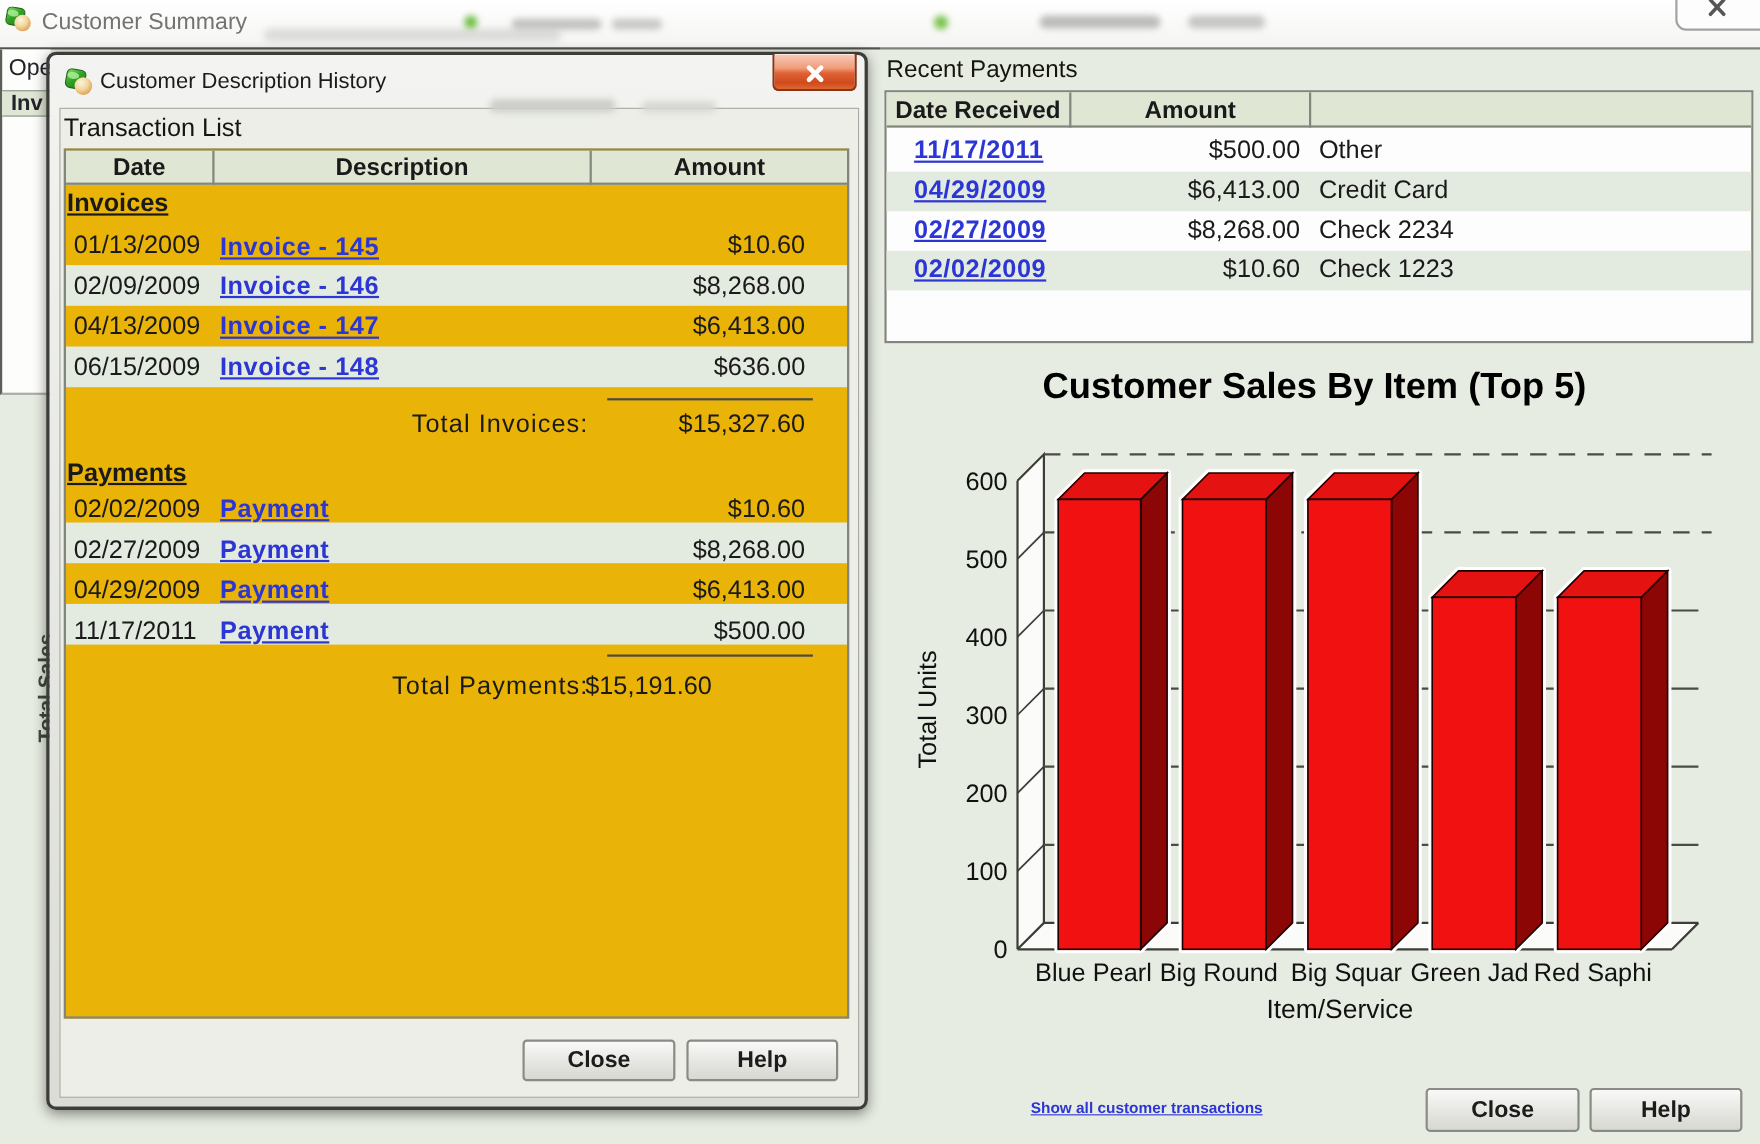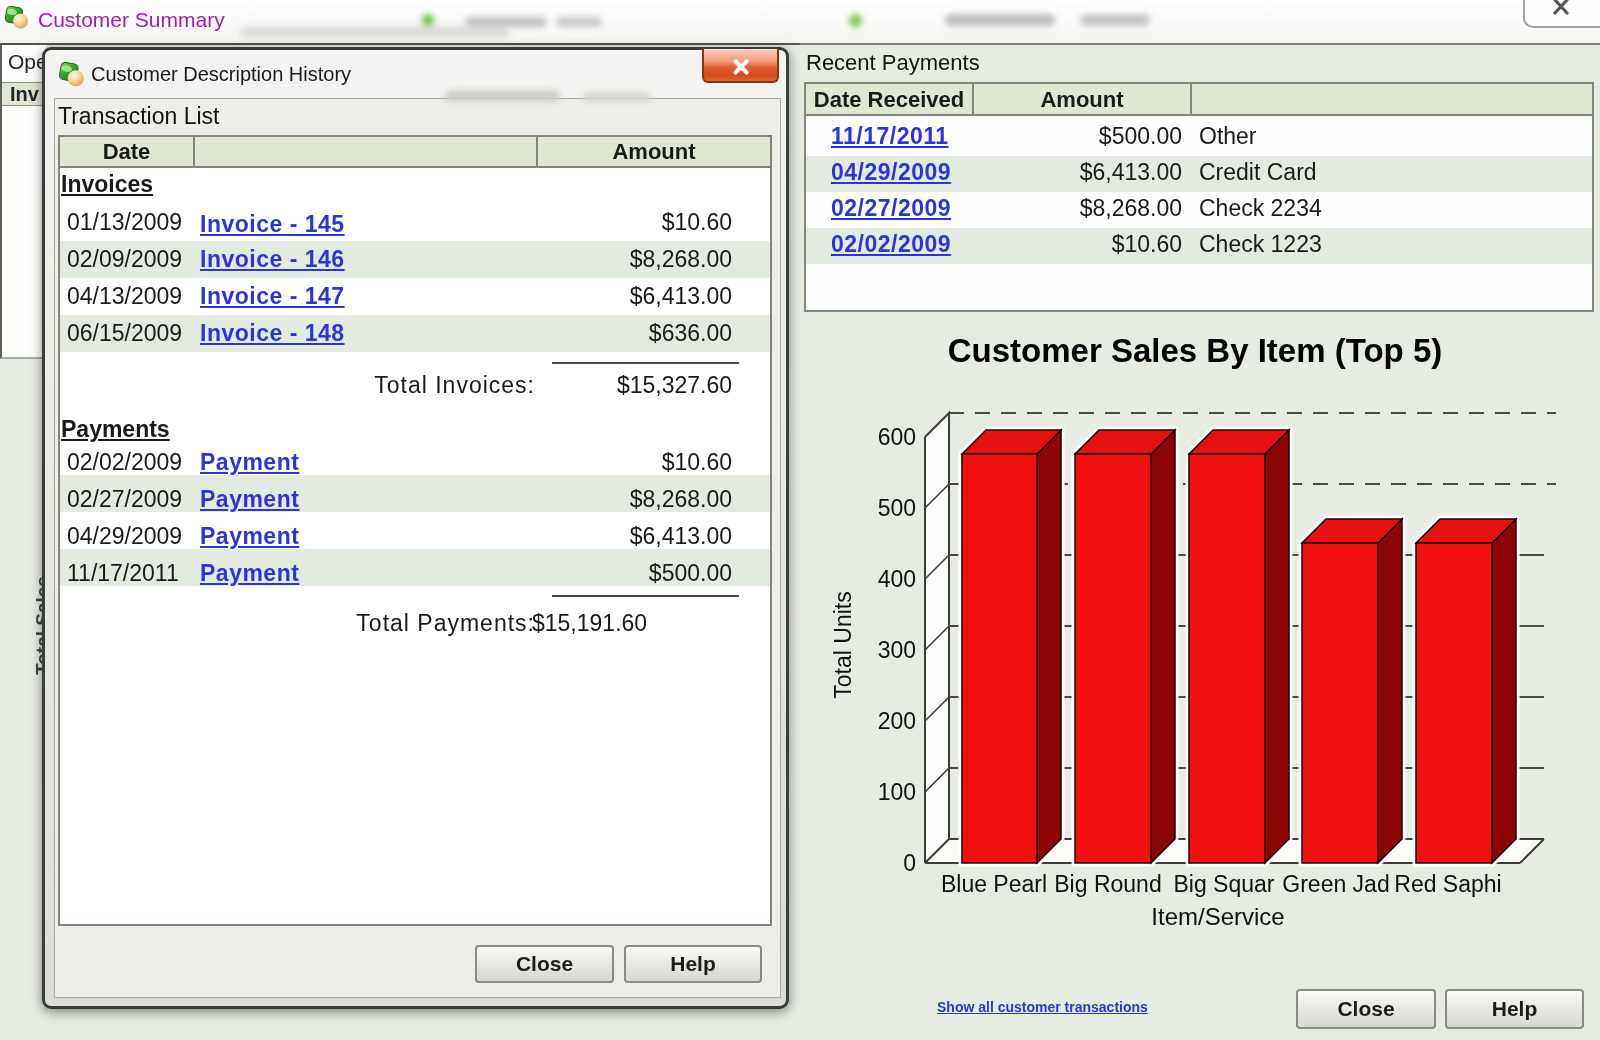--- a/index.html
+++ b/index.html
@@ -36,21 +36,21 @@
           <stop offset="0%" stop-color="#8ed973"></stop>
           <stop offset="45%" stop-color="#34a226"></stop>
           <stop offset="100%" stop-color="#1d7a15"></stop>
         </linearGradient>
     </defs>
     <rect x="3" y="1" width="16" height="16" rx="4" transform="rotate(10 11 9)" fill="url(#ga)" stroke="#25691d" stroke-width="1"></rect>
     <ellipse cx="9" cy="6" rx="5" ry="3" transform="rotate(10 9 6)" fill="#aef29a" opacity="0.8"></ellipse>
     <circle cx="17.5" cy="15" r="7.5" fill="url(#ba)"></circle>
   </svg>
 </div>
-<div class="abs" style="left:38px;top:8px;font-size:21px;color:#a21caf;">Customer Summary</div>
+<div class="abs" style="left:38px;top:8px;font-size:21px;color:#737373;">Customer Summary</div>
 
 <div class="abs" style="left:1523px;top:-14px;width:90px;height:42px;background:#fdfdfd;border:2px solid #a3a3a1;border-radius:0 0 0 10px;"></div>
 <svg class="abs" style="left:1549px;top:-2px;" width="24" height="20" viewBox="0 0 24 20">
   <path d="M6 2 L18 15 M18 2 L6 15" stroke="#565656" stroke-width="3.2" stroke-linecap="round"></path>
 </svg>
 
 <div class="abs" style="left:0;top:43px;width:800px;height:2px;background:#52524e;"></div>
 <div class="abs" style="left:800px;top:43px;width:800px;height:2px;background:#7e8177;"></div>
 
 <div class="abs" style="left:0;top:45px;width:46px;height:314px;background:#fdfdfc;border-left:2px solid #5c5e57;border-bottom:2px solid #a9aca1;"></div>
@@ -195,25 +195,26 @@
   <div class="abs" style="left:46px;top:13px;font-size:20px;color:#1b1b1b;">Customer Description History</div>
 
   <div class="abs" style="left:657px;top:-1px;width:77px;height:34px;background:linear-gradient(#f7cdbc 0%,#f09d7a 40%,#e06134 55%,#d04a1d 82%,#dd6831 100%);border:2px solid #8d3416;border-top:none;border-radius:0 0 6px 6px;box-shadow:inset 0 1px 0 rgba(255,255,255,0.55);"></div>
   <svg class="abs" style="left:684px;top:5px;" width="24" height="24" viewBox="0 0 24 24">
     <path d="M6.5 6.5 L17.5 17.5 M17.5 6.5 L6.5 17.5" stroke="#fff" stroke-width="4.2" stroke-linecap="round"></path>
   </svg>
 
   <div class="abs" style="left:9px;top:48px;width:727px;height:900px;background:#eceee7;border:1px solid #a8aba1;">
     <div class="abs" style="left:3px;top:4px;font-size:23px;color:#15150f;">Transaction List</div>
 
-    <div class="abs" style="left:3px;top:36px;width:714px;height:791px;background:#ffffff;border:2px solid #82867c;">
+    <div class="abs" style="left:3px;top:36px;width:714px;height:791px;background:#eab308;border:2px solid #82867c;">
       <div class="abs" style="left:0;top:0;width:710px;height:31px;background:#dfe6d3;border-bottom:2px solid #82867c;"></div>
       <div class="abs" style="left:133px;top:0;width:2px;height:31px;background:#82867c;"></div>
       <div class="abs" style="left:476px;top:0;width:2px;height:31px;background:#82867c;"></div>
       <div class="abs hdr" style="left:0;top:0;width:133px;height:31px;line-height:30px;">Date</div>
+      <div class="abs hdr" style="left:135px;top:0;width:341px;height:31px;line-height:30px;">Description</div>
       <div class="abs hdr" style="left:478px;top:0;width:232px;height:31px;line-height:30px;">Amount</div>
 
       <div class="abs" style="left:0;top:104px;width:710px;height:37px;background:#e3eae0;"></div>
       <div class="abs" style="left:0;top:178px;width:710px;height:37px;background:#e3eae0;"></div>
       <div class="abs" style="left:0;top:338px;width:710px;height:37px;background:#e3eae0;"></div>
       <div class="abs" style="left:0;top:412px;width:710px;height:37px;background:#e3eae0;"></div>
 
       <div class="abs" style="left:1px;top:34px;font-size:23px;font-weight:bold;text-decoration:underline;">Invoices</div>
       <div class="abs cell" style="left:7px;top:73px;">01/13/2009</div>
       <div class="abs link cell" style="left:140px;top:75px;">Invoice - 145</div>

